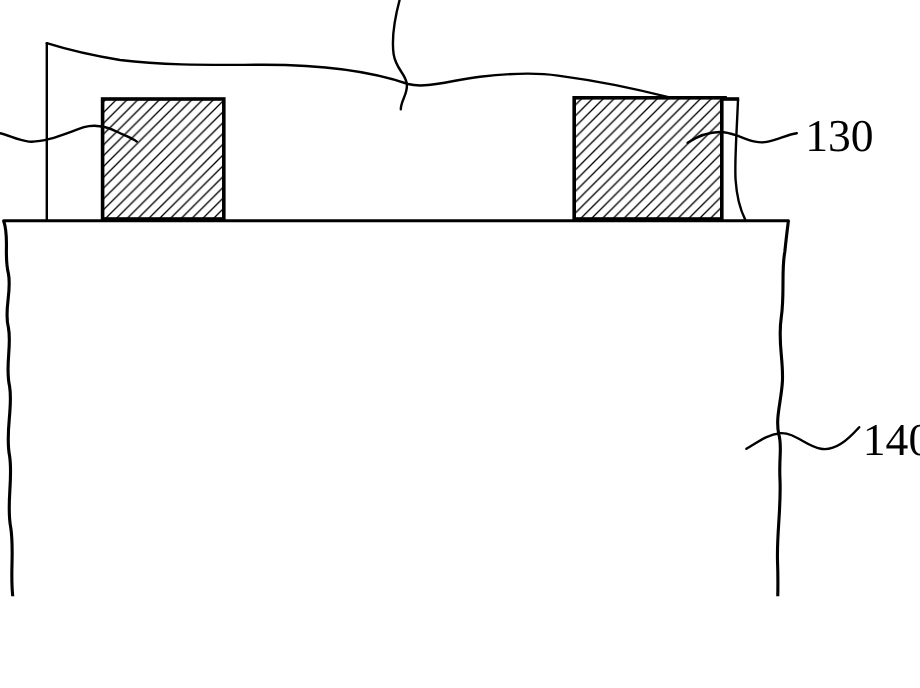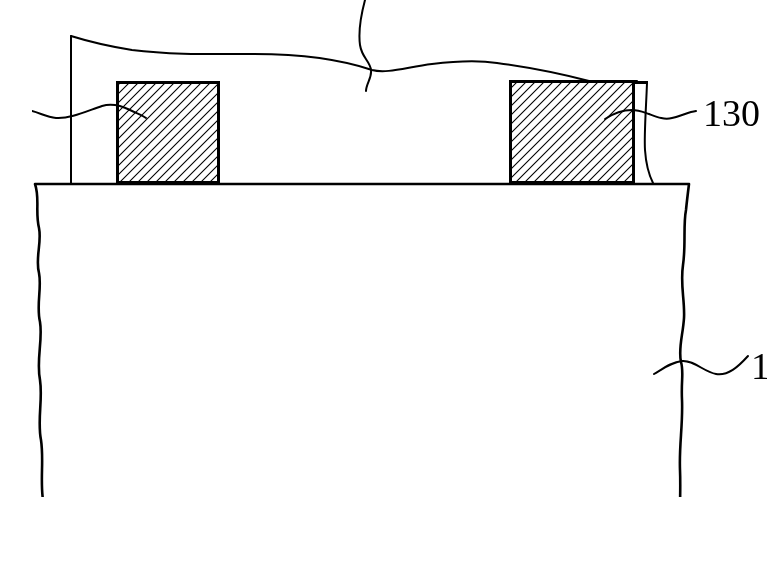--- a/index.html
+++ b/index.html
@@ -10,21 +10,20 @@
   html, body {
     background: var(--bg);
     font-family: "Liberation Serif", serif;
   }
   .canvas {
     position: relative;
     width: 767px;
     height: 497px;
     background: var(--bg);
     overflow: hidden;
-    padding-left: 32px;
   }
   svg.diagram {
     display: block;
     width: 767px;
     height: 573px;
     color: var(--ink);
   }
   .outline {
     fill: var(--bg);
     stroke: currentColor;

